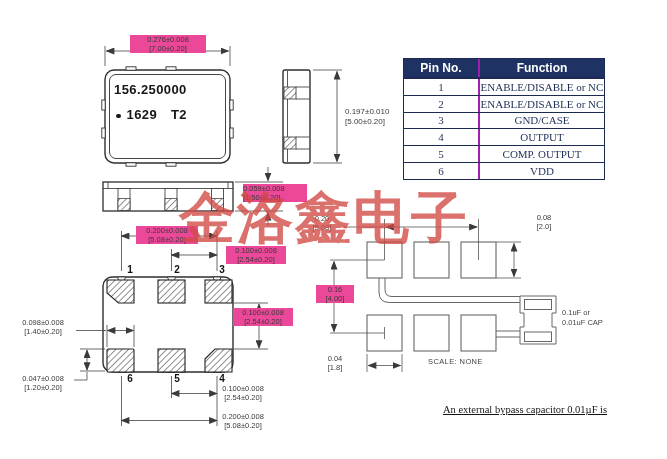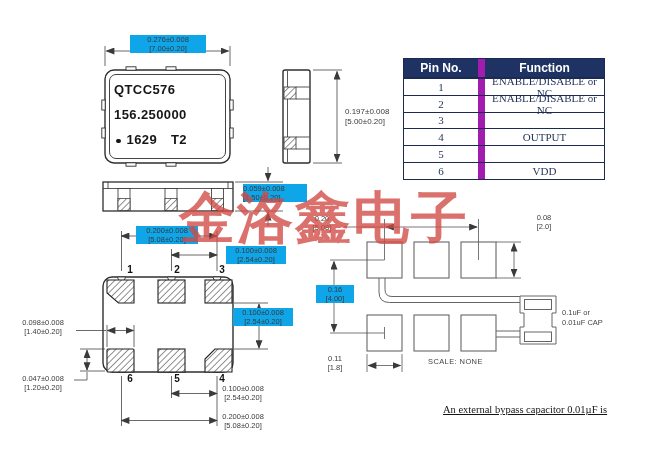--- a/index.html
+++ b/index.html
@@ -3,39 +3,39 @@
 <meta charset="utf-8">
 <style>
   html,body{margin:0;padding:0;background:#fff;}
   #page{position:relative;width:667px;height:459px;background:#fff;overflow:hidden;
         font-family:"Liberation Sans",sans-serif;}
   #draw{position:absolute;left:0;top:0;z-index:1;}
   
   .dim{position:absolute;z-index:5;font:7.5px/9px "Liberation Sans",sans-serif;color:#3a3a3a;
        text-align:center;white-space:nowrap;}
   .dim.tl{text-align:left;}
-  .wbg{background:#0ea5e9;}
+  .wbg{background:#ec4899;}
   
   .mark{position:absolute;left:114px;top:77px;z-index:5;
         font:bold 13px/25px "Liberation Sans",sans-serif;color:#161616;letter-spacing:.4px;}
   .dot{display:inline-block;width:4.5px;height:4.5px;border-radius:50%;background:#161616;
        margin:0 6px 1px 2px;}
   .t2{margin-left:14px;}
   
   .pn{position:absolute;z-index:5;width:14px;text-align:center;
       font:bold 10px/11px "Liberation Sans",sans-serif;color:#101010;}
   
   .ptable{position:absolute;left:403px;top:58px;width:200px;z-index:5;
           border:1.2px solid #1c2a52;background:#fff;}
   .pth{display:flex;height:18px;align-items:center;border-bottom:1px solid #1c2a52;
        font:bold 12px "Liberation Sans",sans-serif;color:#fff;}
   .ptr{display:flex;height:15.8px;align-items:center;border-top:1px solid #1c2a52;
        font-family:"Liberation Serif",serif;font-size:11px;color:#1f2f57;}
   .ptr:first-of-type{border-top:none;}
-  .c1{width:74px;text-align:center;border-right:7px solid #a21caf;align-self:stretch;
+  .c1{width:74px;text-align:center;border-right:2px solid #a21caf;align-self:stretch;
       display:flex;align-items:center;justify-content:center;}
   .c2{flex:1;text-align:center;}
   
   .lp-txt{position:absolute;z-index:5;font:7.5px/9.5px "Liberation Sans",sans-serif;color:#444;
           white-space:nowrap;}
   
   .note{position:absolute;left:443px;top:404px;z-index:5;
         font:10.5px/12px "Liberation Serif",serif;color:#141414;text-decoration:underline;}
   
   .wm{position:absolute;left:179px;top:180px;width:310px;z-index:30;
@@ -194,31 +194,30 @@
       </g>
       <g fill="#fff" stroke="#666" stroke-width="1">
         <path d="M520,296 H556 V313 H552 V327 H556 V344 H520 V327 H524 V313 H520 Z"></path>
         <rect x="524.5" y="299.5" width="27" height="10"></rect>
         <rect x="524.5" y="332" width="27" height="9.5"></rect>
       </g>
     </g>
   </svg>
 
   <div class="mark">
-    <div>QTCC576</div>
     <div>156.250000</div>
     <div><span class="dot"></span><span>1629</span><span class="t2">T2</span></div>
   </div>
 
   <div class="dim wbg" style="left:130px;top:35px;width:76px;">
     <div>0.276±0.008</div>
       <div>[7.00±0.20]</div>
   </div>
   <div class="dim tl" style="left:345px;top:107px;width:64px;font-size:8px;line-height:10px;">
-    <div>0.197±0.008</div>
+    <div>0.197±0.010</div>
       <div>[5.00±0.20]</div>
   </div>
   <div class="dim tl wbg" style="left:243px;top:184px;width:64px;">
     <div>0.059±0.008</div>
       <div>[1.50±0.20]</div>
   </div>
   <div class="dim wbg" style="left:136px;top:226px;width:62px;">
     <div>0.200±0.008</div>
       <div>[5.08±0.20]</div>
   </div>
@@ -252,21 +251,21 @@
   </div>
   <div class="dim" style="left:524px;top:213px;width:40px;">
     <div>0.08</div>
       <div>[2.0]</div>
   </div>
   <div class="dim wbg" style="left:316px;top:279px;width:38px;margin-top:6px;">
     <div>0.16</div>
       <div>[4.00]</div>
   </div>
   <div class="dim" style="left:316px;top:354px;width:38px;">
-    <div>0.11</div>
+    <div>0.04</div>
       <div>[1.8]</div>
   </div>
 
   <div class="pn" style="left:123px;top:264px;">1</div>
   <div class="pn" style="left:170px;top:264px;">2</div>
   <div class="pn" style="left:215px;top:264px;">3</div>
   <div class="pn" style="left:123px;top:373px;">6</div>
   <div class="pn" style="left:170px;top:373px;">5</div>
   <div class="pn" style="left:215px;top:373px;">4</div>
 
@@ -284,27 +283,29 @@
     <div class="ptr">
       <div class="c1">1</div>
       <div class="c2">ENABLE/DISABLE or NC</div>
     </div>
     <div class="ptr">
       <div class="c1">2</div>
       <div class="c2">ENABLE/DISABLE or NC</div>
     </div>
     <div class="ptr">
       <div class="c1">3</div>
+      <div class="c2">GND/CASE</div>
     </div>
     <div class="ptr">
       <div class="c1">4</div>
       <div class="c2">OUTPUT</div>
     </div>
     <div class="ptr">
       <div class="c1">5</div>
+      <div class="c2">COMP. OUTPUT</div>
     </div>
     <div class="ptr">
       <div class="c1">6</div>
       <div class="c2">VDD</div>
     </div>
   </div>
 
   <div class="note">
     <div>An external bypass capacitor 0.01µF is</div>
   </div>

